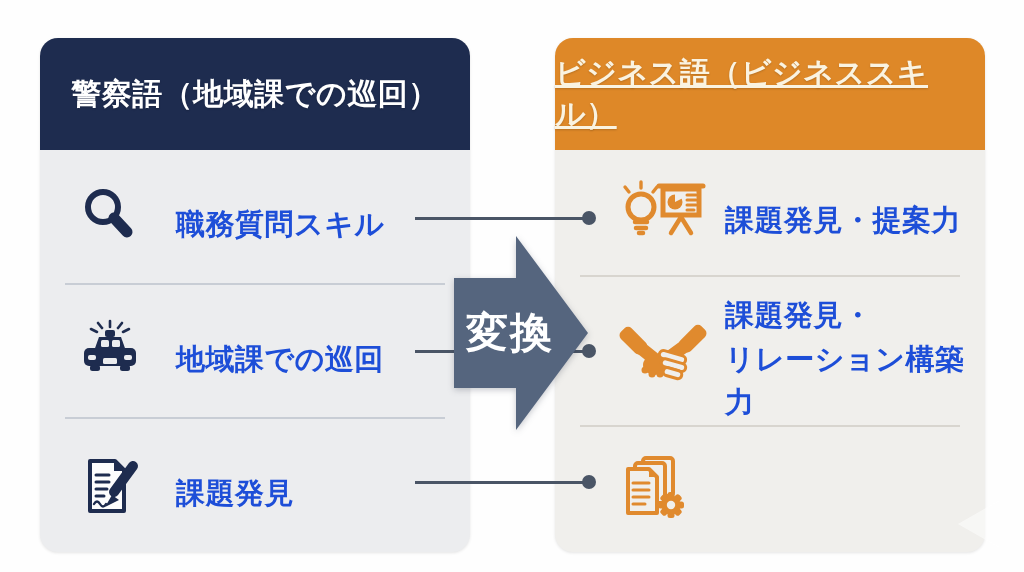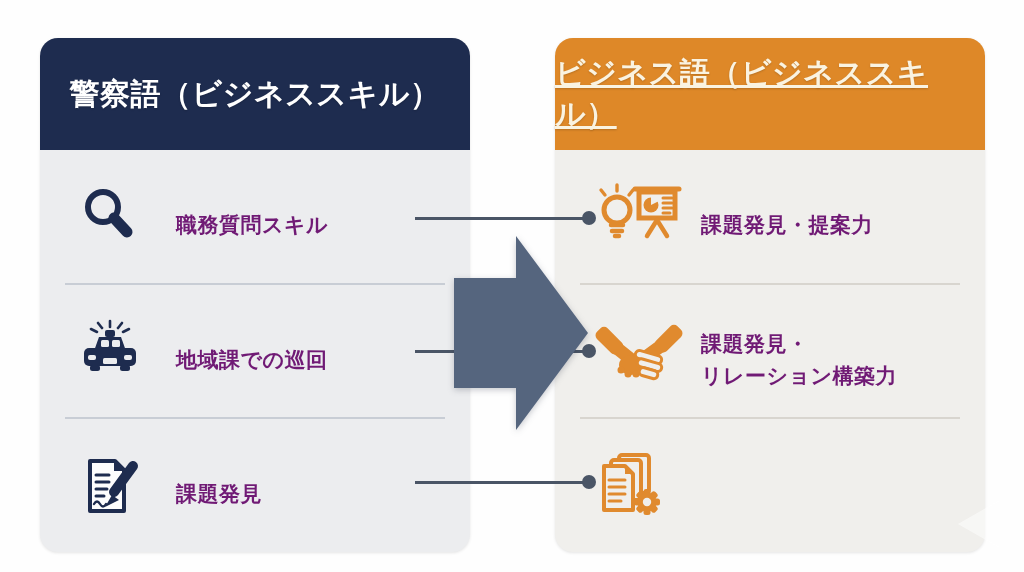--- a/index.html
+++ b/index.html
@@ -22,26 +22,26 @@
     font-weight:bold;font-size:30px;letter-spacing:.5px;
     text-shadow:0 1px 2px rgba(0,0,0,.18);
   }
   .panel.left  .panel-header{background:#1E2C4F;color:#FFFFFF;}
   .panel.right .panel-header{background:#DE8828;color:#FAF3E1;text-decoration:underline;}
   .panel-body{height:402px;display:flex;flex-direction:column;}
   .row{
     flex:1;display:flex;align-items:center;
   }
   .panel.left  .row{padding-left:38px;gap:34px;}
-  .panel.right .row{padding-left:40px;gap:18px;}
+  .panel.right .row{padding-left:64px;gap:18px;}
   .divider{height:0;border-top:2px solid #C8CDD5;margin:0 25px;}
   .panel.right .divider{border-top-color:#D8D5CF;}
   .icon-box{flex:none;display:flex;align-items:center;justify-content:center;}
   .item-label{
-    font-weight:bold;font-size:21px;color:#701a75;line-height:1.5;
+    font-weight:bold;font-size:29px;color:#1d4ed8;line-height:1.5;
     white-space:pre-line;letter-spacing:.5px;margin-top:17px;
   }
   
   .connector{position:absolute;left:415px;width:172px;height:3px;background:#4A5566;z-index:2;}
   .connector-dot{position:absolute;width:14px;height:14px;border-radius:50%;background:#4A5566;z-index:4;}
   
   .arrow-wrap{position:absolute;left:450px;top:232px;width:142px;height:202px;z-index:3;}
   .arrow-wrap svg{display:block;filter:drop-shadow(0 2px 3px rgba(30,40,60,.25));}
   .arrow-label{
     position:absolute;left:0;top:0;width:120px;height:202px;
@@ -51,21 +51,21 @@
   
   .watermark{position:absolute;left:948px;top:492px;z-index:5;opacity:.5;}
 </style>
 </head>
 <body>
 
 <div class="stage">
 
   <div class="panel left">
     <div class="panel-header">
-      <span>警察語（ビジネススキル）</span>
+      <span>警察語（地域課での巡回）</span>
     </div>
     <div class="panel-body">
 
       <div class="row">
         <span class="icon-box">
           <svg width="64" height="64" viewBox="0 0 64 64">
             <circle cx="25" cy="23" r="15" fill="none" stroke="#1E2C4F" stroke-width="6"></circle>
             <line x1="36" y1="34" x2="49" y2="48" stroke="#1E2C4F" stroke-width="11" stroke-linecap="round"></line>
           </svg>
         </span>
@@ -218,20 +218,21 @@
   </div>
 
   <div class="connector" style="top:217px"></div>
   <div class="connector" style="top:350px"></div>
   <div class="connector" style="top:481px"></div>
 
   <div class="arrow-wrap">
     <svg width="142" height="202" viewBox="0 0 142 202">
       <polygon points="4,46 66,46 66,4 138,101 66,198 66,156 4,156" fill="#55657E"></polygon>
     </svg>
+    <div class="arrow-label">変換</div>
   </div>
 
   <div class="connector-dot" style="left:582px;top:211px"></div>
   <div class="connector-dot" style="left:582px;top:344px"></div>
   <div class="connector-dot" style="left:582px;top:475px"></div>
 
   <svg class="watermark" width="60" height="60" viewBox="0 0 60 60">
     <polygon points="52,8 10,32 52,56" fill="#FFFFFF"></polygon>
   </svg>
 

